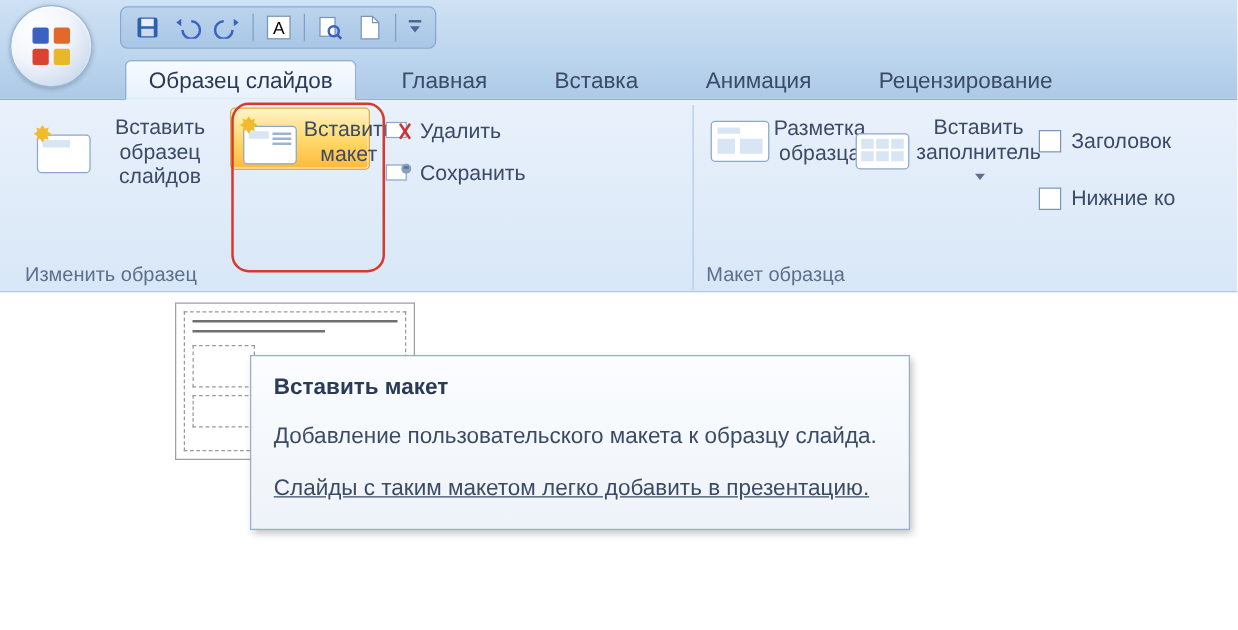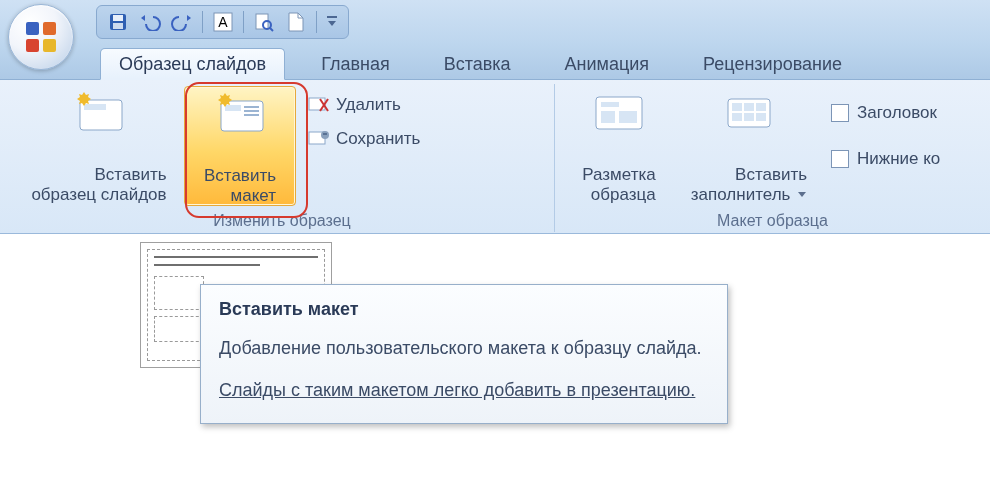--- a/index.html
+++ b/index.html
@@ -80,35 +80,34 @@
     padding: 4px 0 0 10px;
   }
   .ribbon-group {
     border-right: 1px solid #b3cbe6;
     padding: 2px 10px 2px 10px;
     display: flex; flex-direction: column;
     height: 148px;
   }
   .group-body { flex: 1; display: flex; align-items: flex-start; gap: 6px; }
   .group-label {
-    text-align: center;
+    text-align: left;
     color: #5c6f8e;
     font-size: 16px;
     padding: 2px 0 0 0;
     white-space: nowrap;
   }
 
   .big-button {
     width: 108px;
-    display: flex; flex-direction: column; align-items: center;
+    display: flex; flex-direction: row; align-items: center;
     padding: 4px 0 0 0;
     border-radius: 4px;
     cursor: pointer;
-    text-align: right;
-    gap: 29px;
+    text-align: center;
   }
   .big-button .icon-box {
     width: 58px; height: 44px; position: relative;
     display:flex; align-items:center; justify-content:center;
   }
   .big-button .lbl {
     color: #3b4b66; font-size: 17px; line-height: 1.15;
     margin-top: 2px;
   }
 

